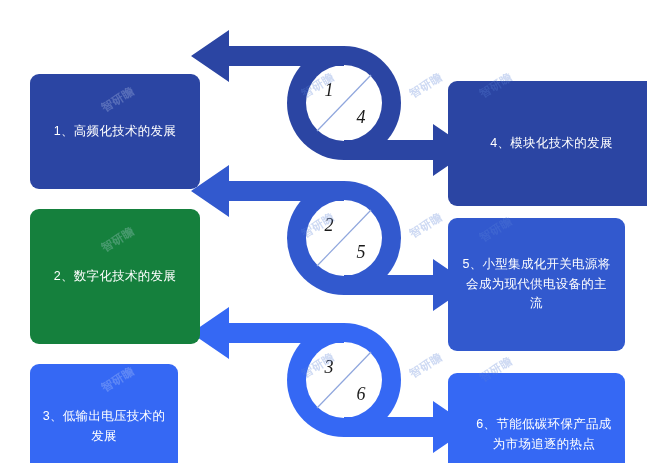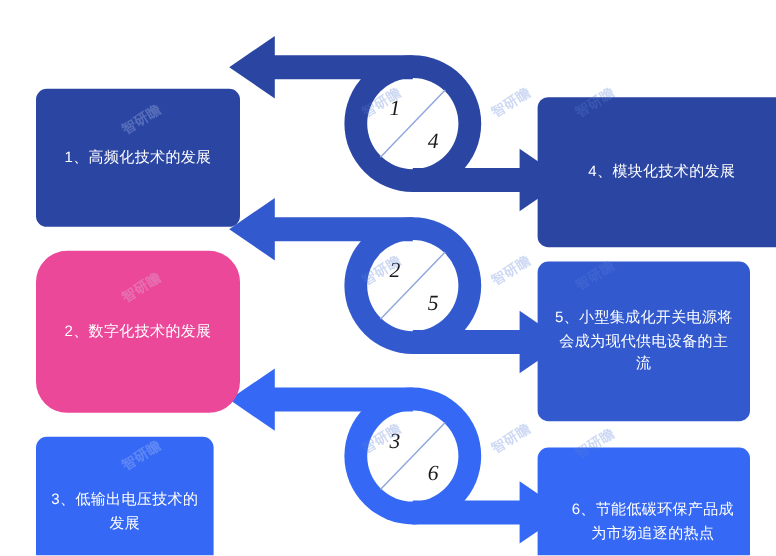--- a/index.html
+++ b/index.html
@@ -106,21 +106,21 @@
 
         <path d="M 159,112 L 248,112 L 248,96 L 286,122 L 248,148 L 248,132 L 159,132 Z" fill="#2B45A3"></path>
       </g>
 
       <line x1="132" y1="103" x2="186" y2="47" stroke="#8fa6dd" stroke-width="1.2"></line>
       <text class="ring-num" x="144" y="68" text-anchor="middle">1</text>
       <text class="ring-num" x="176" y="95" text-anchor="middle">4</text>
     </svg>
   </div>
 
-  <div class="box box-l2" style="background: #ec4899; border-radius: 26px;">
+  <div class="box box-l2" style="background: #15803d;">
     <span class="box-text">2、数字化技术的发展</span>
   </div>
   <div class="box box-r2" style="background: rgb(50, 89, 206);">
     <span class="box-text">5、小型集成化开关电源将会成为现代供电设备的主流</span>
   </div>
 
   <div class="cycle cycle-2">
     <svg width="270" height="150" viewBox="0 0 270 150">
       <g class="cycle-fill-2">
         <circle cx="159" cy="75" r="57" fill="#3259CE"></circle>

